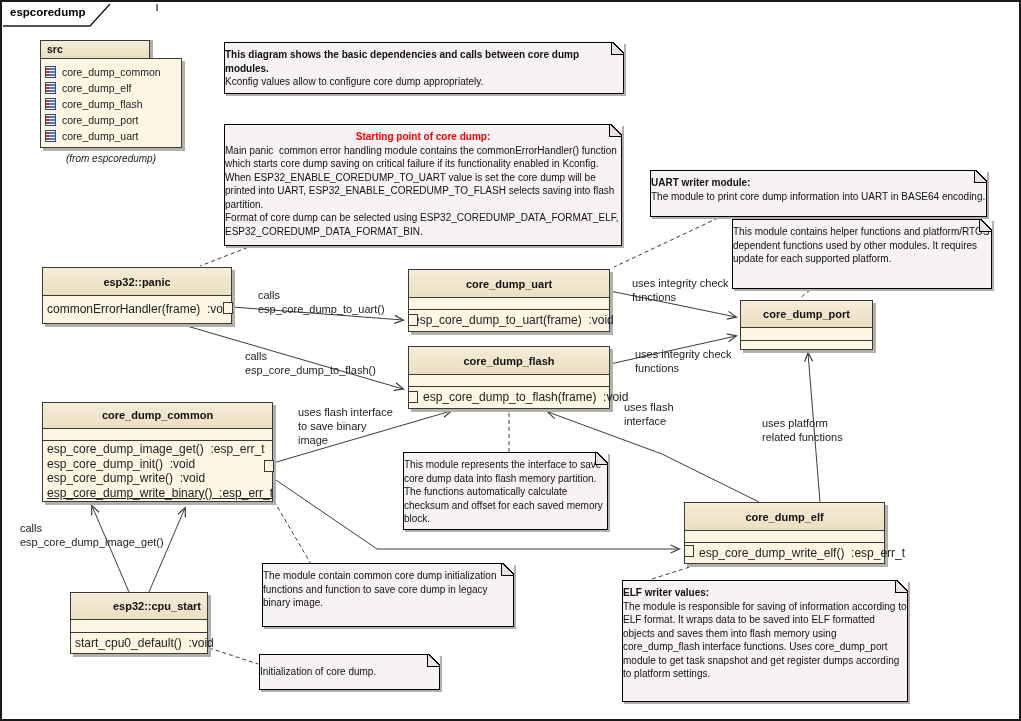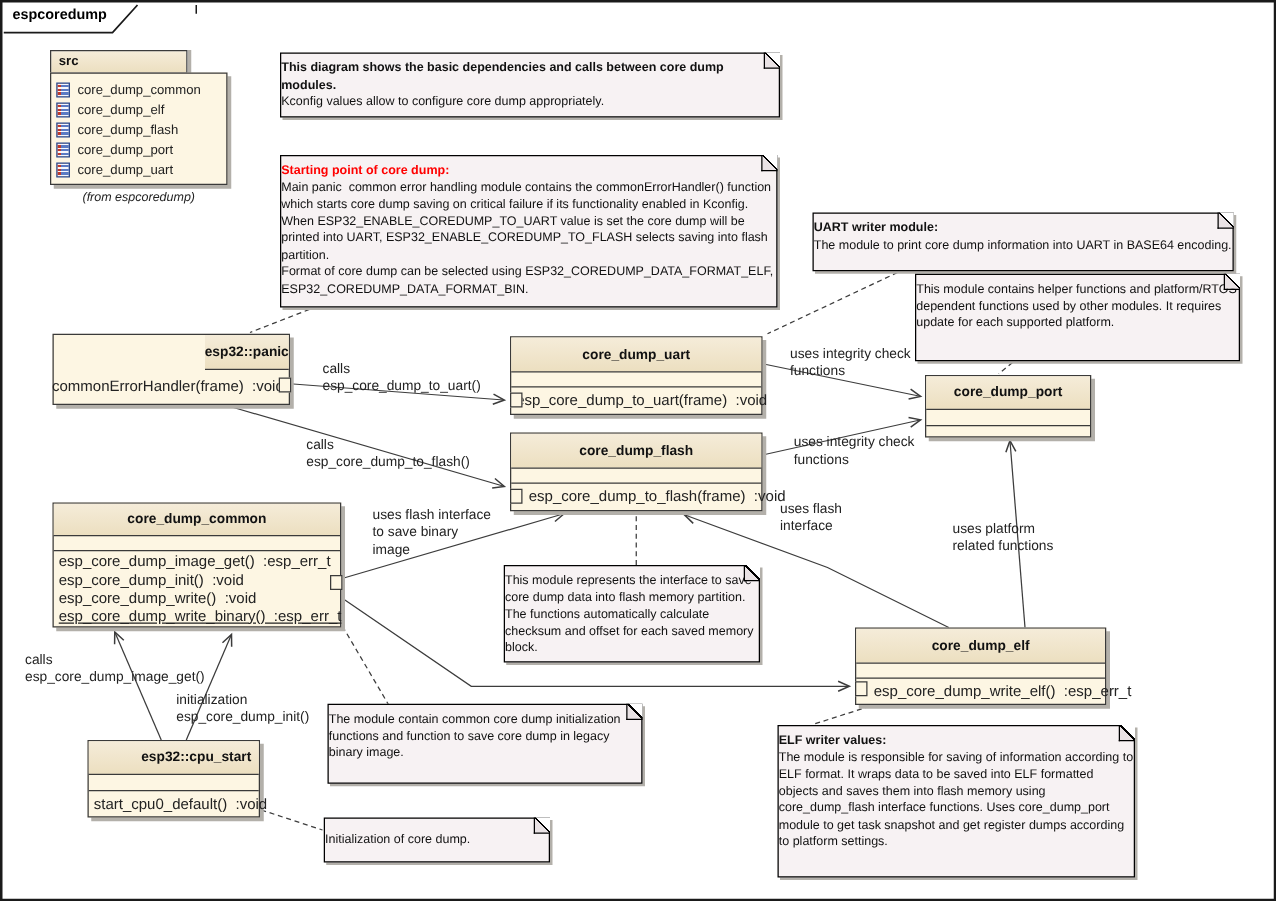--- a/index.html
+++ b/index.html
@@ -18,21 +18,21 @@
   .cls .m.u{text-decoration:underline;}
   .port{position:absolute;width:10px;height:12px;background:#fdf6e3;border:1px solid #3a3a3a;box-sizing:border-box;}
 
   
   .note{position:absolute;background:#f7f2f3;border:1px solid #000;box-shadow:2px 2px 0 #b3b0aa;box-sizing:border-box;padding:5px 0;}
   .note::before{content:"";position:absolute;top:-1px;right:-1px;width:13px;height:13px;
     background:linear-gradient(225deg,#ffffff 0 calc(50% - 0.8px),#000 calc(50% - 0.8px) calc(50% + 0.6px),#e9e2e4 calc(50% + 0.6px) 100%);
     border-bottom:1px solid #000;border-left:1px solid #000;box-sizing:border-box;}
   .note .nt{font-size:10px;line-height:13.5px;color:#111;white-space:pre-wrap;}
   .note .nb{font-weight:bold;}
-  .note .red{color:#ff0000;font-weight:bold;}
+  .note .red{color:#ff0000;font-weight:bold;text-align:center;}
 
   
   .pkg-tab{position:absolute;border:1px solid #3a3a3a;background:linear-gradient(#f5ecd9,#ecdfc0);box-sizing:border-box;font-size:10.5px;font-weight:bold;color:#111;padding:2px 6px;box-shadow:3px 0 0 #b3b0aa;}
   .pkg-body{position:absolute;border:1px solid #3a3a3a;background:#fdf6e3;box-shadow:3px 3px 0 #b3b0aa;box-sizing:border-box;padding:5px 4px;}
   .pkg-item{display:flex;align-items:center;gap:6px;font-size:10.5px;color:#222;height:16px;}
   .mod-icon{display:inline-block;width:11px;height:12px;border:1px solid #2c4a8c;box-sizing:border-box;
     background-image:repeating-linear-gradient(to bottom,rgba(255,255,255,.95) 0 1px,transparent 1px 3px),linear-gradient(to right,#c0392b 2.5px,#5a7bc4 2.5px);}
   .pkg-from{position:absolute;font-size:10px;font-style:italic;color:#222;text-align:center;}
 
   
@@ -136,21 +136,21 @@
 
   <div class="note" style="left:257px;top:652px;width:181px;height:36px;display:flex;align-items:center;">
     <div class="nt">Initialization of core dump.</div>
   </div>
 
   <div class="note" style="left:620px;top:578px;width:286px;height:122px;">
     <div class="nt nb">ELF writer values:</div>
     <div class="nt">The module is responsible for saving of information according to ELF format. It wraps data to be saved into ELF formatted objects and saves them into flash memory using core_dump_flash interface functions. Uses core_dump_port module to get task snapshot and get register dumps according to platform settings.</div>
   </div>
 
-  <div class="cls" style="left:40px;top:265px;width:190px;height:57px;align-items:flex-end;">
+  <div class="cls" style="left:40px;top:265px;width:190px;height:57px;">
     <div class="hdr" style="height:27px;">esp32::panic</div>
     <div class="ops">
       <div class="m">commonErrorHandler(frame)  :void</div>
     </div>
     <div class="port" style="right:-2px;top:34px;"></div>
   </div>
 
   <div class="cls" style="left:406px;top:267px;width:202px;height:63px;">
     <div class="hdr" style="height:27px;">core_dump_uart</div>
     <div class="attrs" style="height:11px;"></div>
@@ -214,16 +214,14 @@
 functions</div>
   <div class="elabel" style="left:296px;top:403px;">uses flash interface
 to save binary
 image</div>
   <div class="elabel" style="left:622px;top:398px;">uses flash
 interface</div>
   <div class="elabel" style="left:760px;top:414px;">uses platform
 related functions</div>
   <div class="elabel" style="left:18px;top:519px;">calls
 esp_core_dump_image_get()</div>
-  <div class="elabel" style="left:139px;top:551px;">initialization
-esp_core_dump_init()</div>
 
 </div>
 
 </body></html>

